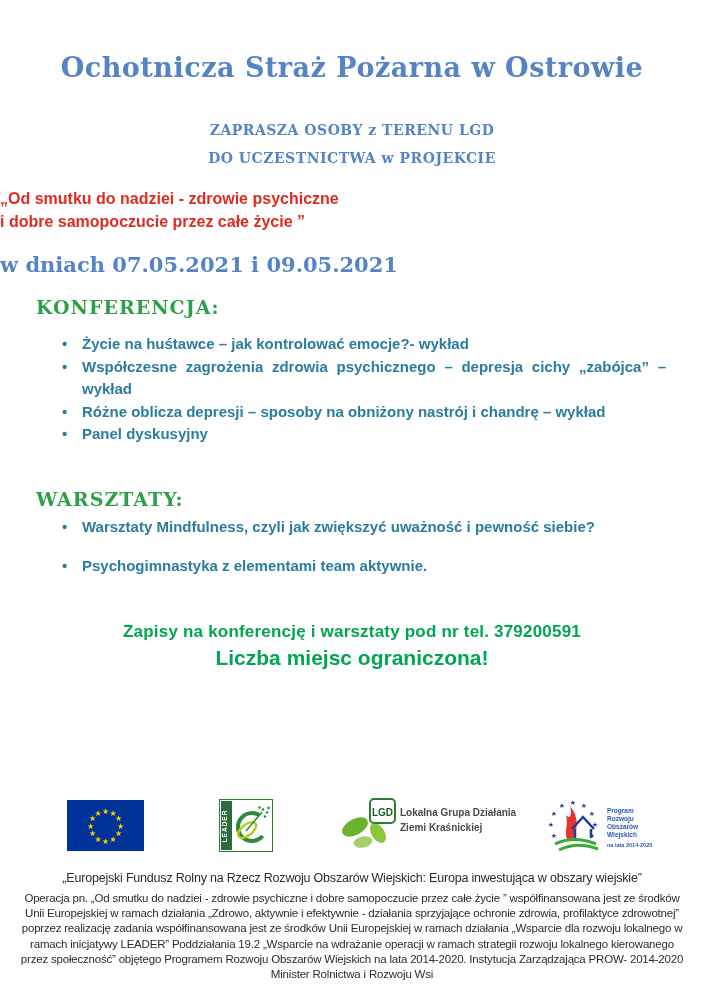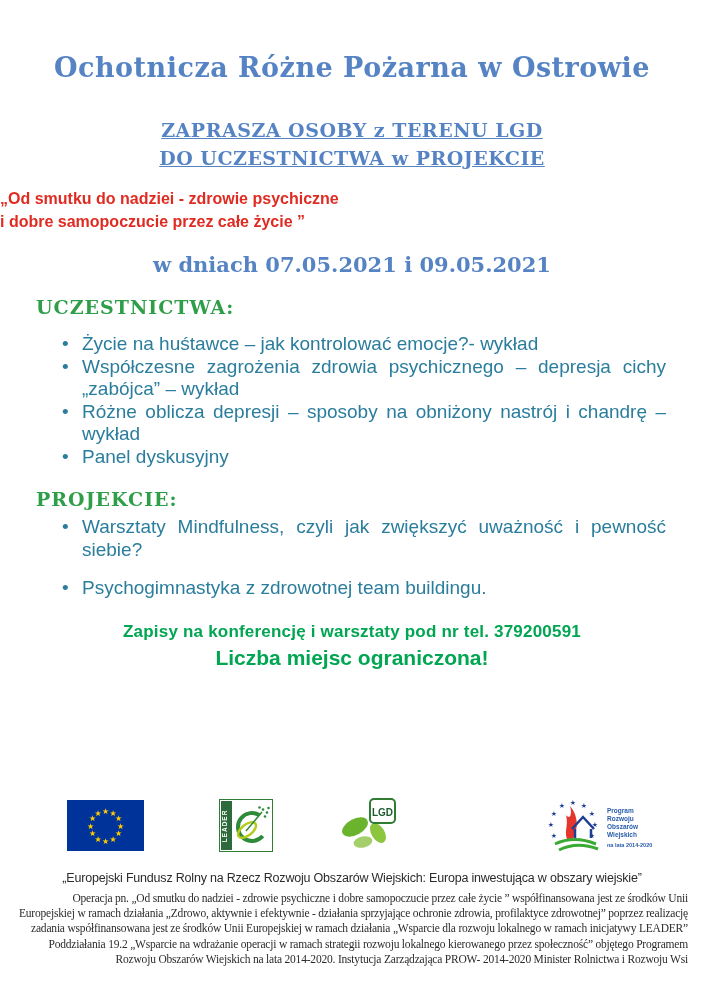--- a/index.html
+++ b/index.html
@@ -14,50 +14,50 @@
   }
   .serif { font-family: "DejaVu Serif", "Liberation Serif", serif; font-weight: bold; }
 
   .title {
     position: absolute; top: 52px; left: 0; right: 0;
     font-size: 27px; letter-spacing: .5px;
     color: #5583c4; text-align: center;
   }
   .invite {
     position: absolute; top: 116px; left: 0; right: 0;
-    font-size: 19px; line-height: 28px; letter-spacing: .5px;
-    color: #5583c4; text-align: center; text-decoration: underline;
+    font-size: 14px; line-height: 28px; letter-spacing: .5px;
+    color: #5583c4; text-align: center;
   }
   .project {
     position: absolute; top: 187px; left: 0; right: 0;
     font-size: 16px; line-height: 23px; font-weight: bold;
     color: #e02b22; text-align: left;
   }
   .dates {
     position: absolute; top: 252px; left: 0; right: 0;
-    font-size: 21px; color: #5583c4; text-align: center;
+    font-size: 21px; color: #5583c4; text-align: left;
   }
   .section-heading {
     position: absolute; left: 36px;
     font-size: 19px; letter-spacing: 1px;
     color: #2f9e48;
   }
   .h-konferencja { top: 296px; }
   .h-warsztaty  { top: 488px; }
 
   ul.bullets {
     position: absolute; left: 58px; right: 38px;
     list-style: none;
   }
   .l-konferencja { top: 333px; }
   .l-warsztaty   { top: 516px; }
   ul.bullets li {
     position: relative;
     padding-left: 24px;
-    font-size: 19px; font-weight: normal;
+    font-size: 15px; font-weight: bold;
     line-height: 22.5px;
     color: #2a7d9c;
     text-align: justify;
   }
   ul.bullets li::before {
     content: "•";
     position: absolute; left: 4px; top: 0;
     color: #2a7d9c;
   }
   .l-warsztaty li { margin-bottom: 16px; text-align: left; }
@@ -85,56 +85,56 @@
   .prow-text .small { font-size: 5.5px; margin-top: 2px; }
 
   .footer-quote {
     position: absolute; top: 871px; left: 10px; right: 10px;
     font-size: 12.5px; color: #2b2b2b; text-align: center;
     letter-spacing: -0.2px;
   }
   .footer-para {
     position: absolute; top: 891px; left: 16px; right: 16px;
     font-size: 11.5px; line-height: 15.2px; color: #2b2b2b;
-    text-align: right; letter-spacing: -0.2px; font-family: Liberation Serif, serif;
+    text-align: center; letter-spacing: -0.2px;
   }
 </style>
 </head>
 <body>
 
 <div class="page">
 
-  <div class="title serif">Ochotnicza Różne Pożarna w Ostrowie</div>
+  <div class="title serif">Ochotnicza Straż Pożarna w Ostrowie</div>
 
   <div class="invite serif">
     <div>ZAPRASZA OSOBY z TERENU LGD</div>
     <div>DO UCZESTNICTWA w PROJEKCIE</div>
   </div>
 
   <div class="project">
     <div>„Od smutku do nadziei - zdrowie psychiczne</div>
     <div>i dobre samopoczucie przez całe życie ”</div>
   </div>
 
   <div class="dates serif">w dniach 07.05.2021 i 09.05.2021</div>
 
-  <div class="section-heading h-konferencja serif">UCZESTNICTWA:</div>
+  <div class="section-heading h-konferencja serif">KONFERENCJA:</div>
 
   <ul class="bullets l-konferencja">
     <li>Życie na huśtawce – jak kontrolować emocje?- wykład</li>
     <li>Współczesne zagrożenia zdrowia psychicznego – depresja cichy „zabójca” – wykład</li>
     <li>Różne oblicza depresji – sposoby na obniżony nastrój i chandrę – wykład</li>
     <li>Panel dyskusyjny</li>
   </ul>
 
-  <div class="section-heading h-warsztaty serif">PROJEKCIE:</div>
+  <div class="section-heading h-warsztaty serif">WARSZTATY:</div>
 
   <ul class="bullets l-warsztaty">
     <li>Warsztaty Mindfulness, czyli jak zwiększyć uważność i pewność siebie?</li>
-    <li>Psychogimnastyka z zdrowotnej team buildingu.</li>
+    <li>Psychogimnastyka z elementami team aktywnie.</li>
   </ul>
 
   <div class="signup">
     <div class="s1">Zapisy na konferencję i warsztaty pod nr tel. 379200591</div>
     <div class="s3">Liczba miejsc ograniczona!</div>
   </div>
 
   <div class="logos">
 
     <svg class="logo-eu" width="77" height="51" viewBox="0 0 77 51" xmlns="http://www.w3.org/2000/svg">
@@ -172,20 +172,24 @@
     </svg>
 
     <div class="logo-lgd">
       <svg width="58" height="60" viewBox="0 0 58 60" xmlns="http://www.w3.org/2000/svg">
         <ellipse cx="17" cy="30" rx="14" ry="8" fill="#6ab42d" transform="rotate(-28 17 30)"></ellipse>
         <ellipse cx="40" cy="36" rx="11" ry="6.5" fill="#8cc63f" transform="rotate(58 40 36)"></ellipse>
         <ellipse cx="25" cy="45" rx="9.5" ry="5.5" fill="#a3d06b" transform="rotate(-12 25 45)"></ellipse>
         <rect x="32" y="2" width="25" height="24" rx="4" fill="#ffffff" stroke="#2e7d32" stroke-width="2"></rect>
         <text x="44.5" y="18.5" font-size="10" fill="#1c5c2e" text-anchor="middle" font-family="Liberation Sans, sans-serif" font-weight="bold">LGD</text>
       </svg>
+      <div class="lgd-text">
+        <div>Lokalna Grupa Działania</div>
+        <div>Ziemi Kraśnickiej</div>
+      </div>
     </div>
 
     <div class="logo-prow">
       <svg width="62" height="58" viewBox="0 0 62 58" xmlns="http://www.w3.org/2000/svg">
         <g fill="#1f3f94" font-size="7" text-anchor="middle" font-family="DejaVu Sans, sans-serif">
           <text x="11" y="42">★</text>
             <text x="8" y="31">★</text>
             <text x="11" y="20">★</text>
           <text x="19" y="12">★</text>
             <text x="30" y="9">★</text>

